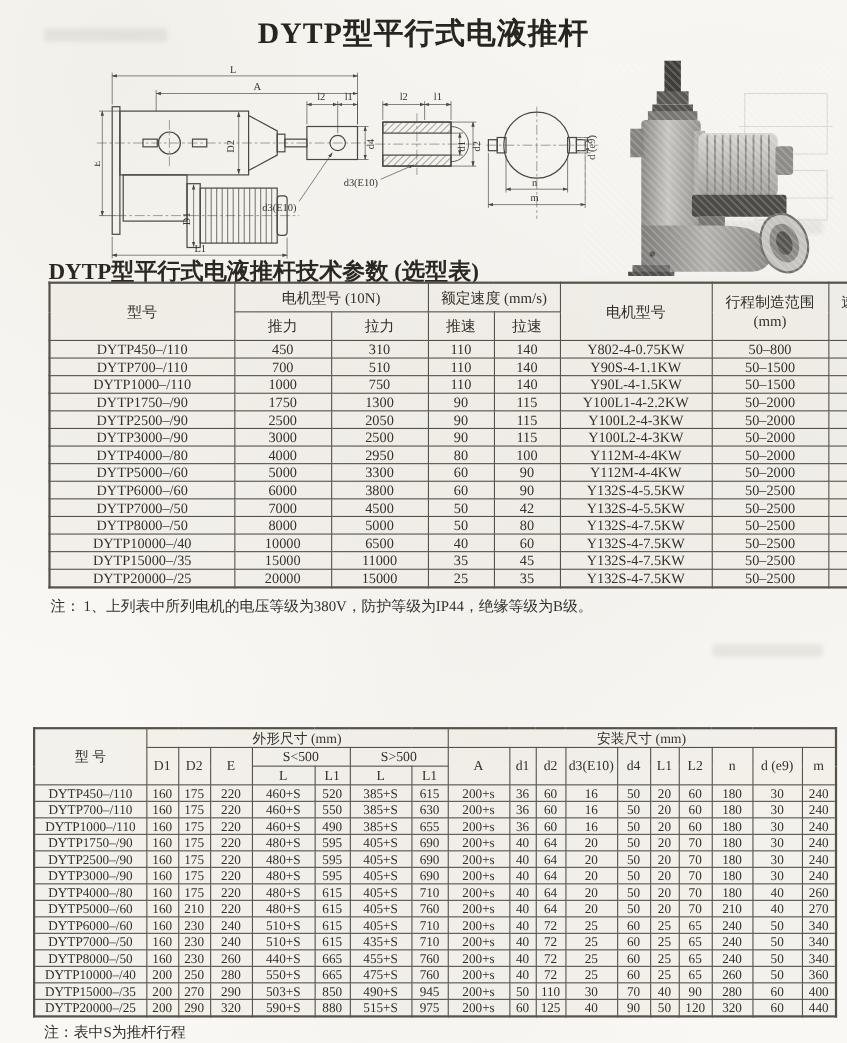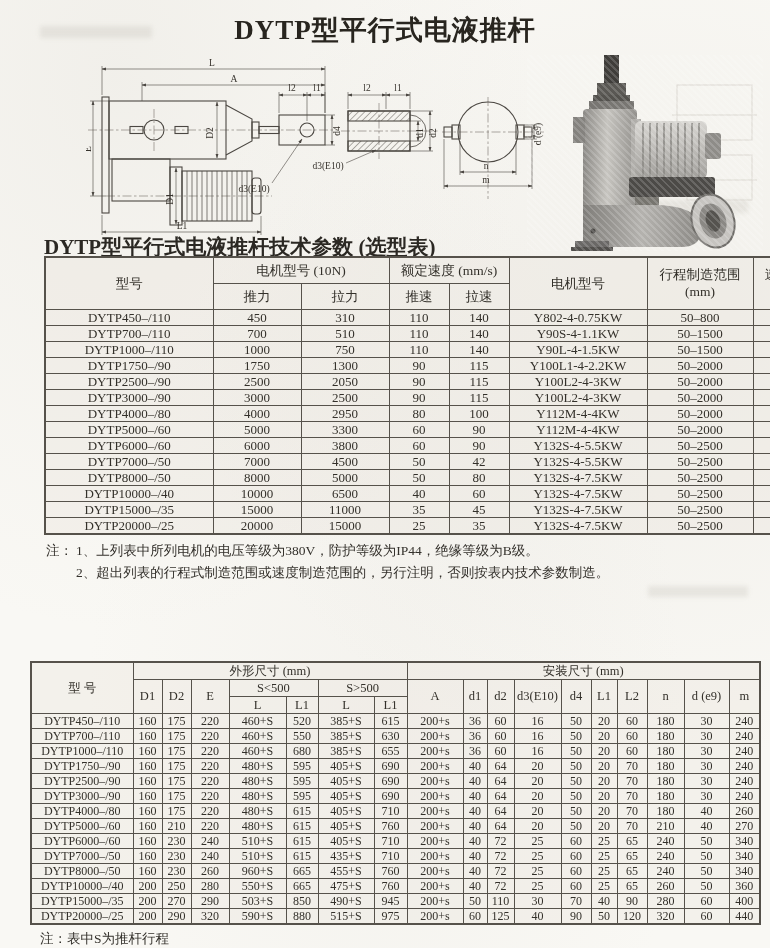--- a/index.html
+++ b/index.html
@@ -398,21 +398,20 @@
           <td>50–2500</td>
           <td>5–25</td>
         </tr>
       </tbody>
   </table>
 
   <div class="notes">
     <span class="notes-label">注：</span>
     <div>
       <div class="note-item">1、上列表中所列电机的电压等级为380V，防护等级为IP44，绝缘等级为B级。</div>
-      <div class="note-item">2、超出列表的行程式制造范围或速度制造范围的，另行注明，否则按表内技术参数制造。</div>
     </div>
   </div>
 
 
   <table id="t2">
     <colgroup>
       <col style="width:102px">
         <col style="width:29px">
         <col style="width:29px">
         <col style="width:38px">
@@ -501,21 +500,21 @@
           <td>180</td>
           <td>30</td>
           <td>240</td>
         </tr>
         <tr>
           <td>DYTP1000–/110</td>
           <td>160</td>
           <td>175</td>
           <td>220</td>
           <td>460+S</td>
-          <td>680</td>
+          <td>490</td>
           <td>385+S</td>
           <td>655</td>
           <td>200+s</td>
           <td>36</td>
           <td>60</td>
           <td>16</td>
           <td>50</td>
           <td>20</td>
           <td>60</td>
           <td>180</td>
@@ -660,21 +659,21 @@
           <td>65</td>
           <td>240</td>
           <td>50</td>
           <td>340</td>
         </tr>
         <tr>
           <td>DYTP8000–/50</td>
           <td>160</td>
           <td>230</td>
           <td>260</td>
-          <td>960+S</td>
+          <td>440+S</td>
           <td>665</td>
           <td>455+S</td>
           <td>760</td>
           <td>200+s</td>
           <td>40</td>
           <td>72</td>
           <td>25</td>
           <td>60</td>
           <td>25</td>
           <td>65</td>

